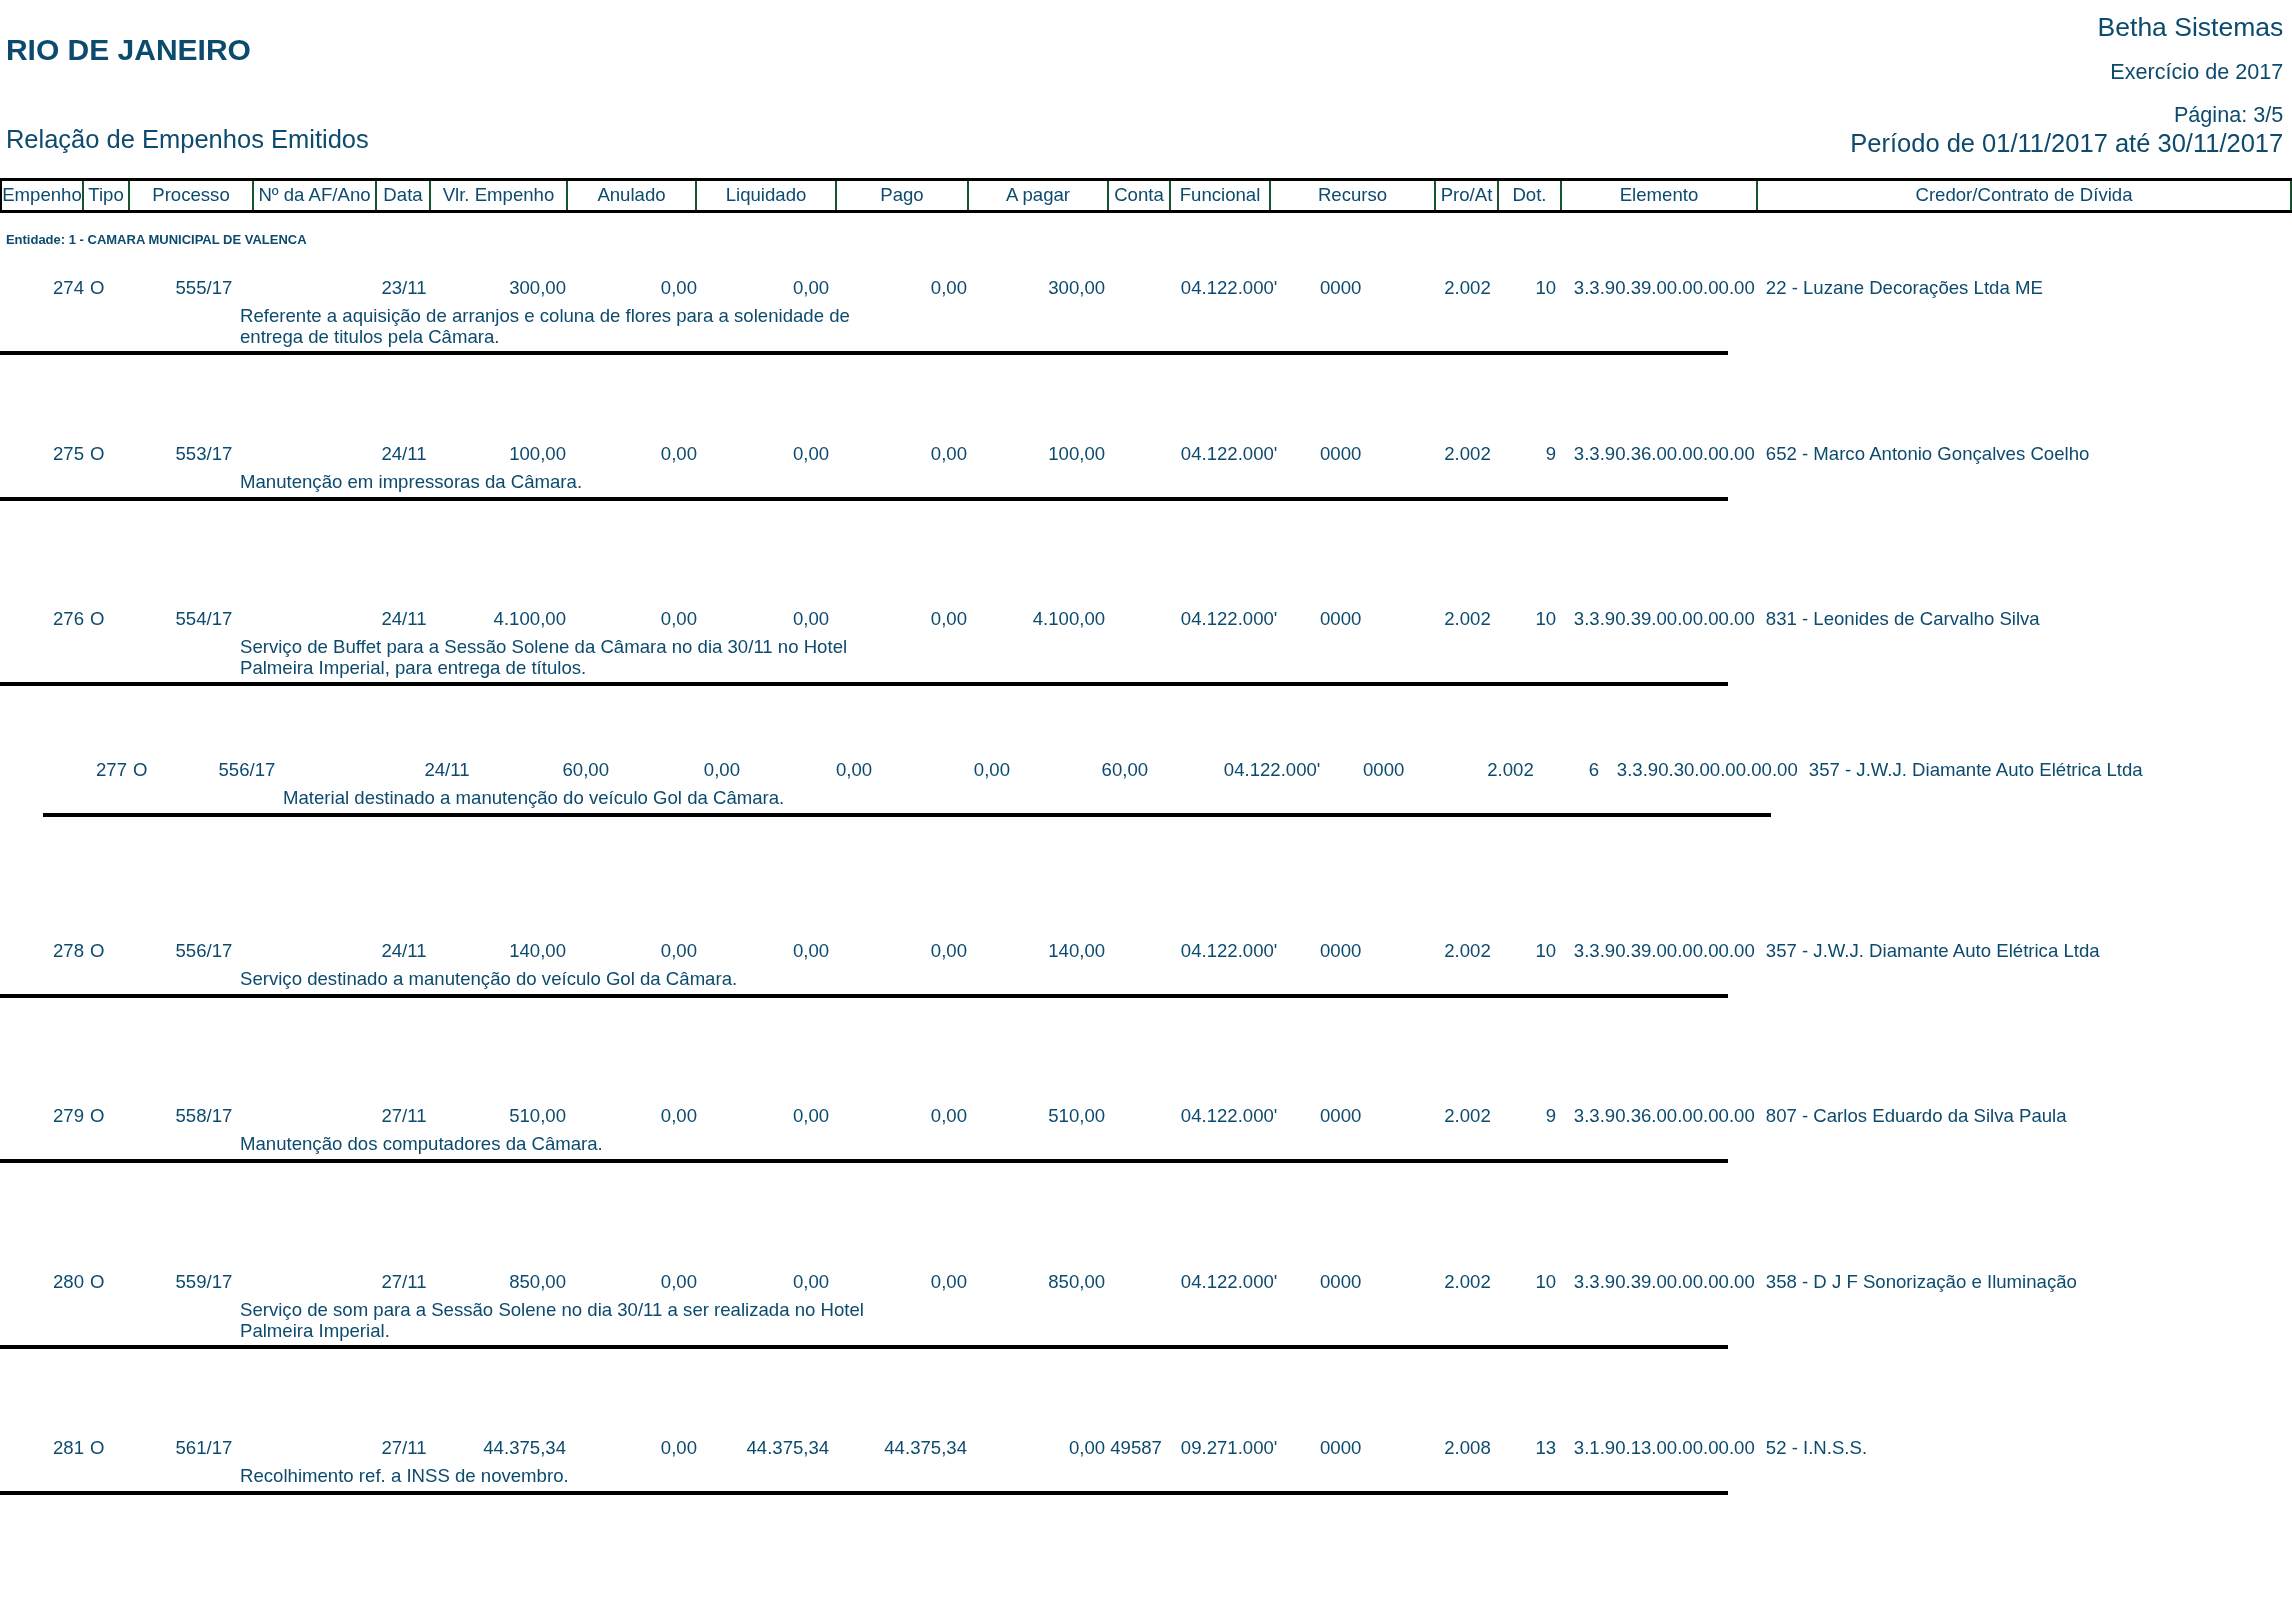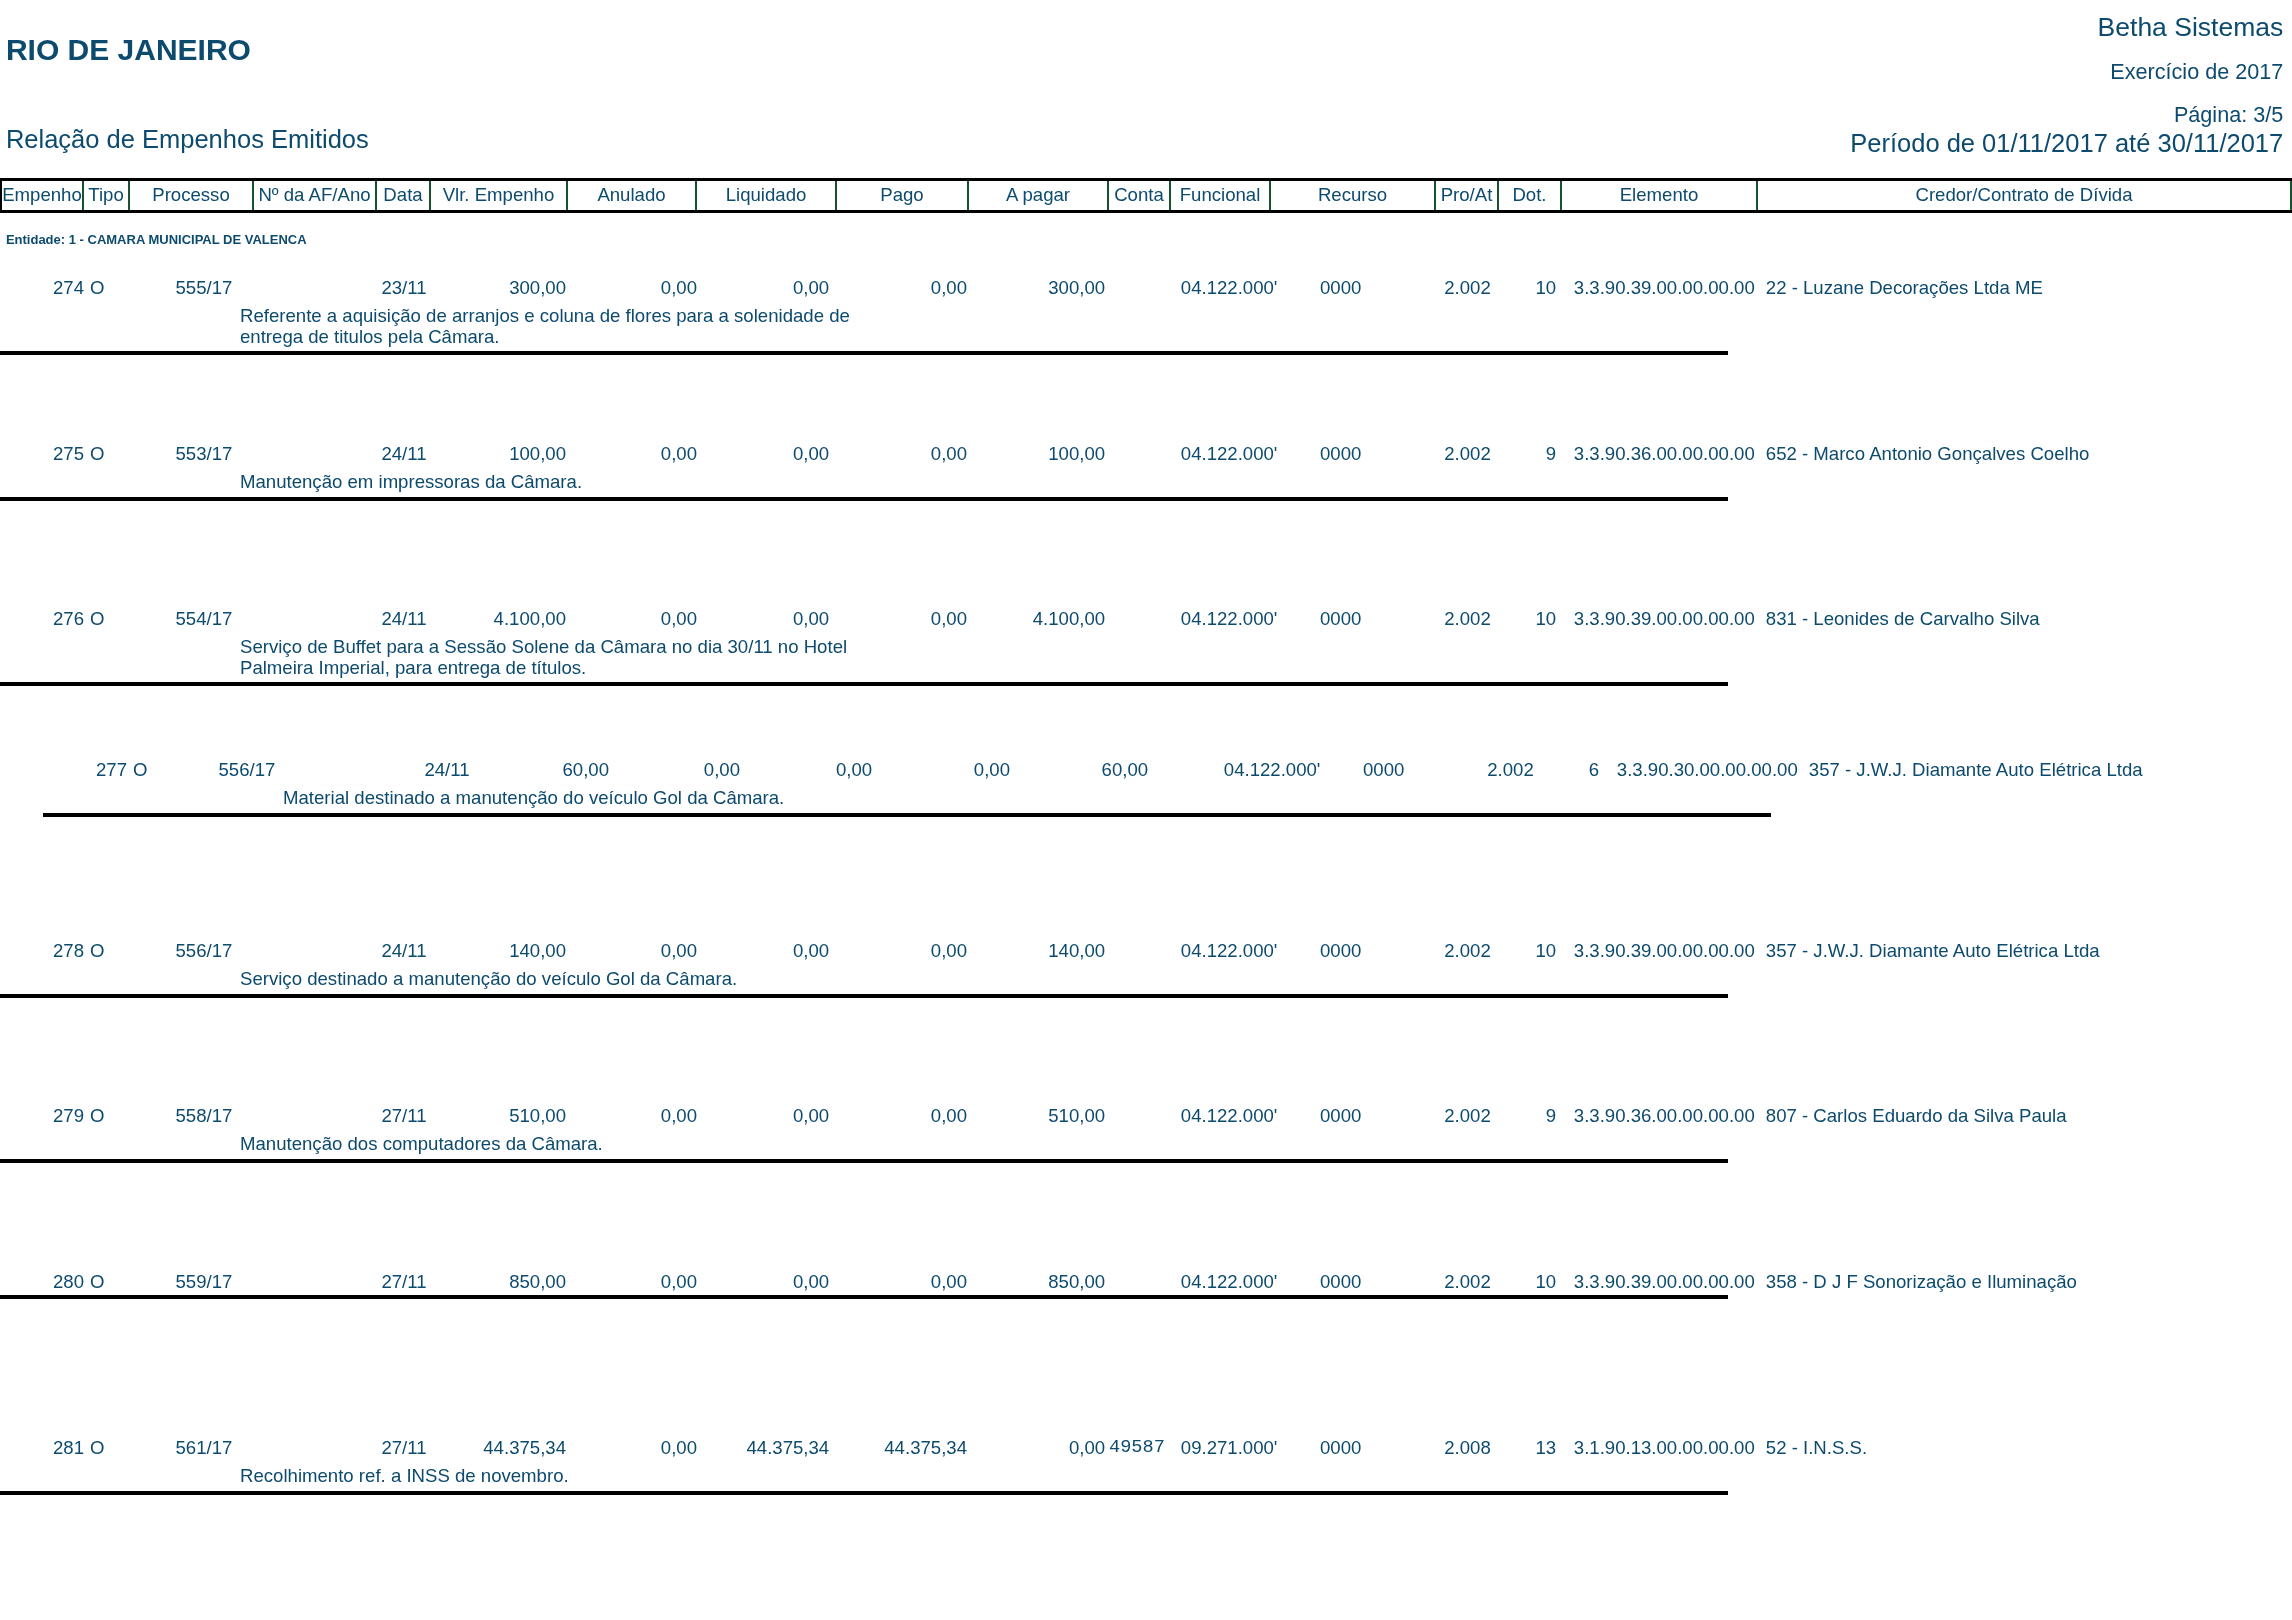--- a/index.html
+++ b/index.html
@@ -52,21 +52,21 @@
   .vals .cell{flex:none;box-sizing:border-box;white-space:nowrap;}
   .v0{text-align:right;}
   .v1{text-align:left;padding-left:5.9px;}
   .v2{text-align:right;padding-right:21.6px;}
   .v4{text-align:center;}
   .v5{text-align:right;padding-right:2px;}
   .v6{text-align:right;}
   .v7{text-align:right;padding-right:7.8px;}
   .v8{text-align:right;padding-right:2px;}
   .v9{text-align:right;padding-right:3.9px;}
-  .v10{text-align:right;padding-right:7.8px;font-family:Liberation Mono, monospace;}
+  .v10{text-align:center;padding-right:7.8px;}
   .v11{text-align:left;padding-left:9.8px;}
   .v12{text-align:left;padding-left:49px;}
   .v13{text-align:center;}
   .v14{text-align:right;padding-right:5.9px;}
   .v15{text-align:left;padding-left:11.8px;}
   .v16{text-align:left;padding-left:7.8px;overflow:visible;}
   .hist{
     margin:8.8px 0 0 240px;width:632px;
     font-size:18.6px;line-height:20.6px;
   }
@@ -259,20 +259,21 @@
       <div class="cell c8 v8">0,00</div>
       <div class="cell c9 v9">850,00</div>
       <div class="cell c10 v10"></div>
       <div class="cell c11 v11">04.122.000'</div>
       <div class="cell c12 v12">0000</div>
       <div class="cell c13 v13">2.002</div>
       <div class="cell c14 v14">10</div>
       <div class="cell c15 v15">3.3.90.39.00.00.00.00</div>
       <div class="cell c16 v16">358 - D J F Sonorização e Iluminação</div>
     </div>
+    <div class="hist">Serviço de som para a Sessão Solene no dia 30/11 a ser realizada no Hotel Palmeira Imperial.</div>
     <div class="sep"></div>
   </div>
       <div class="row" style="top: 1160px;">
     <div class="vals">
       <div class="cell c0 v0">281</div>
       <div class="cell c1 v1">O</div>
       <div class="cell c2 v2">561/17</div>
       <div class="cell c3 v3"></div>
       <div class="cell c4 v4">27/11</div>
       <div class="cell c5 v5">44.375,34</div>

